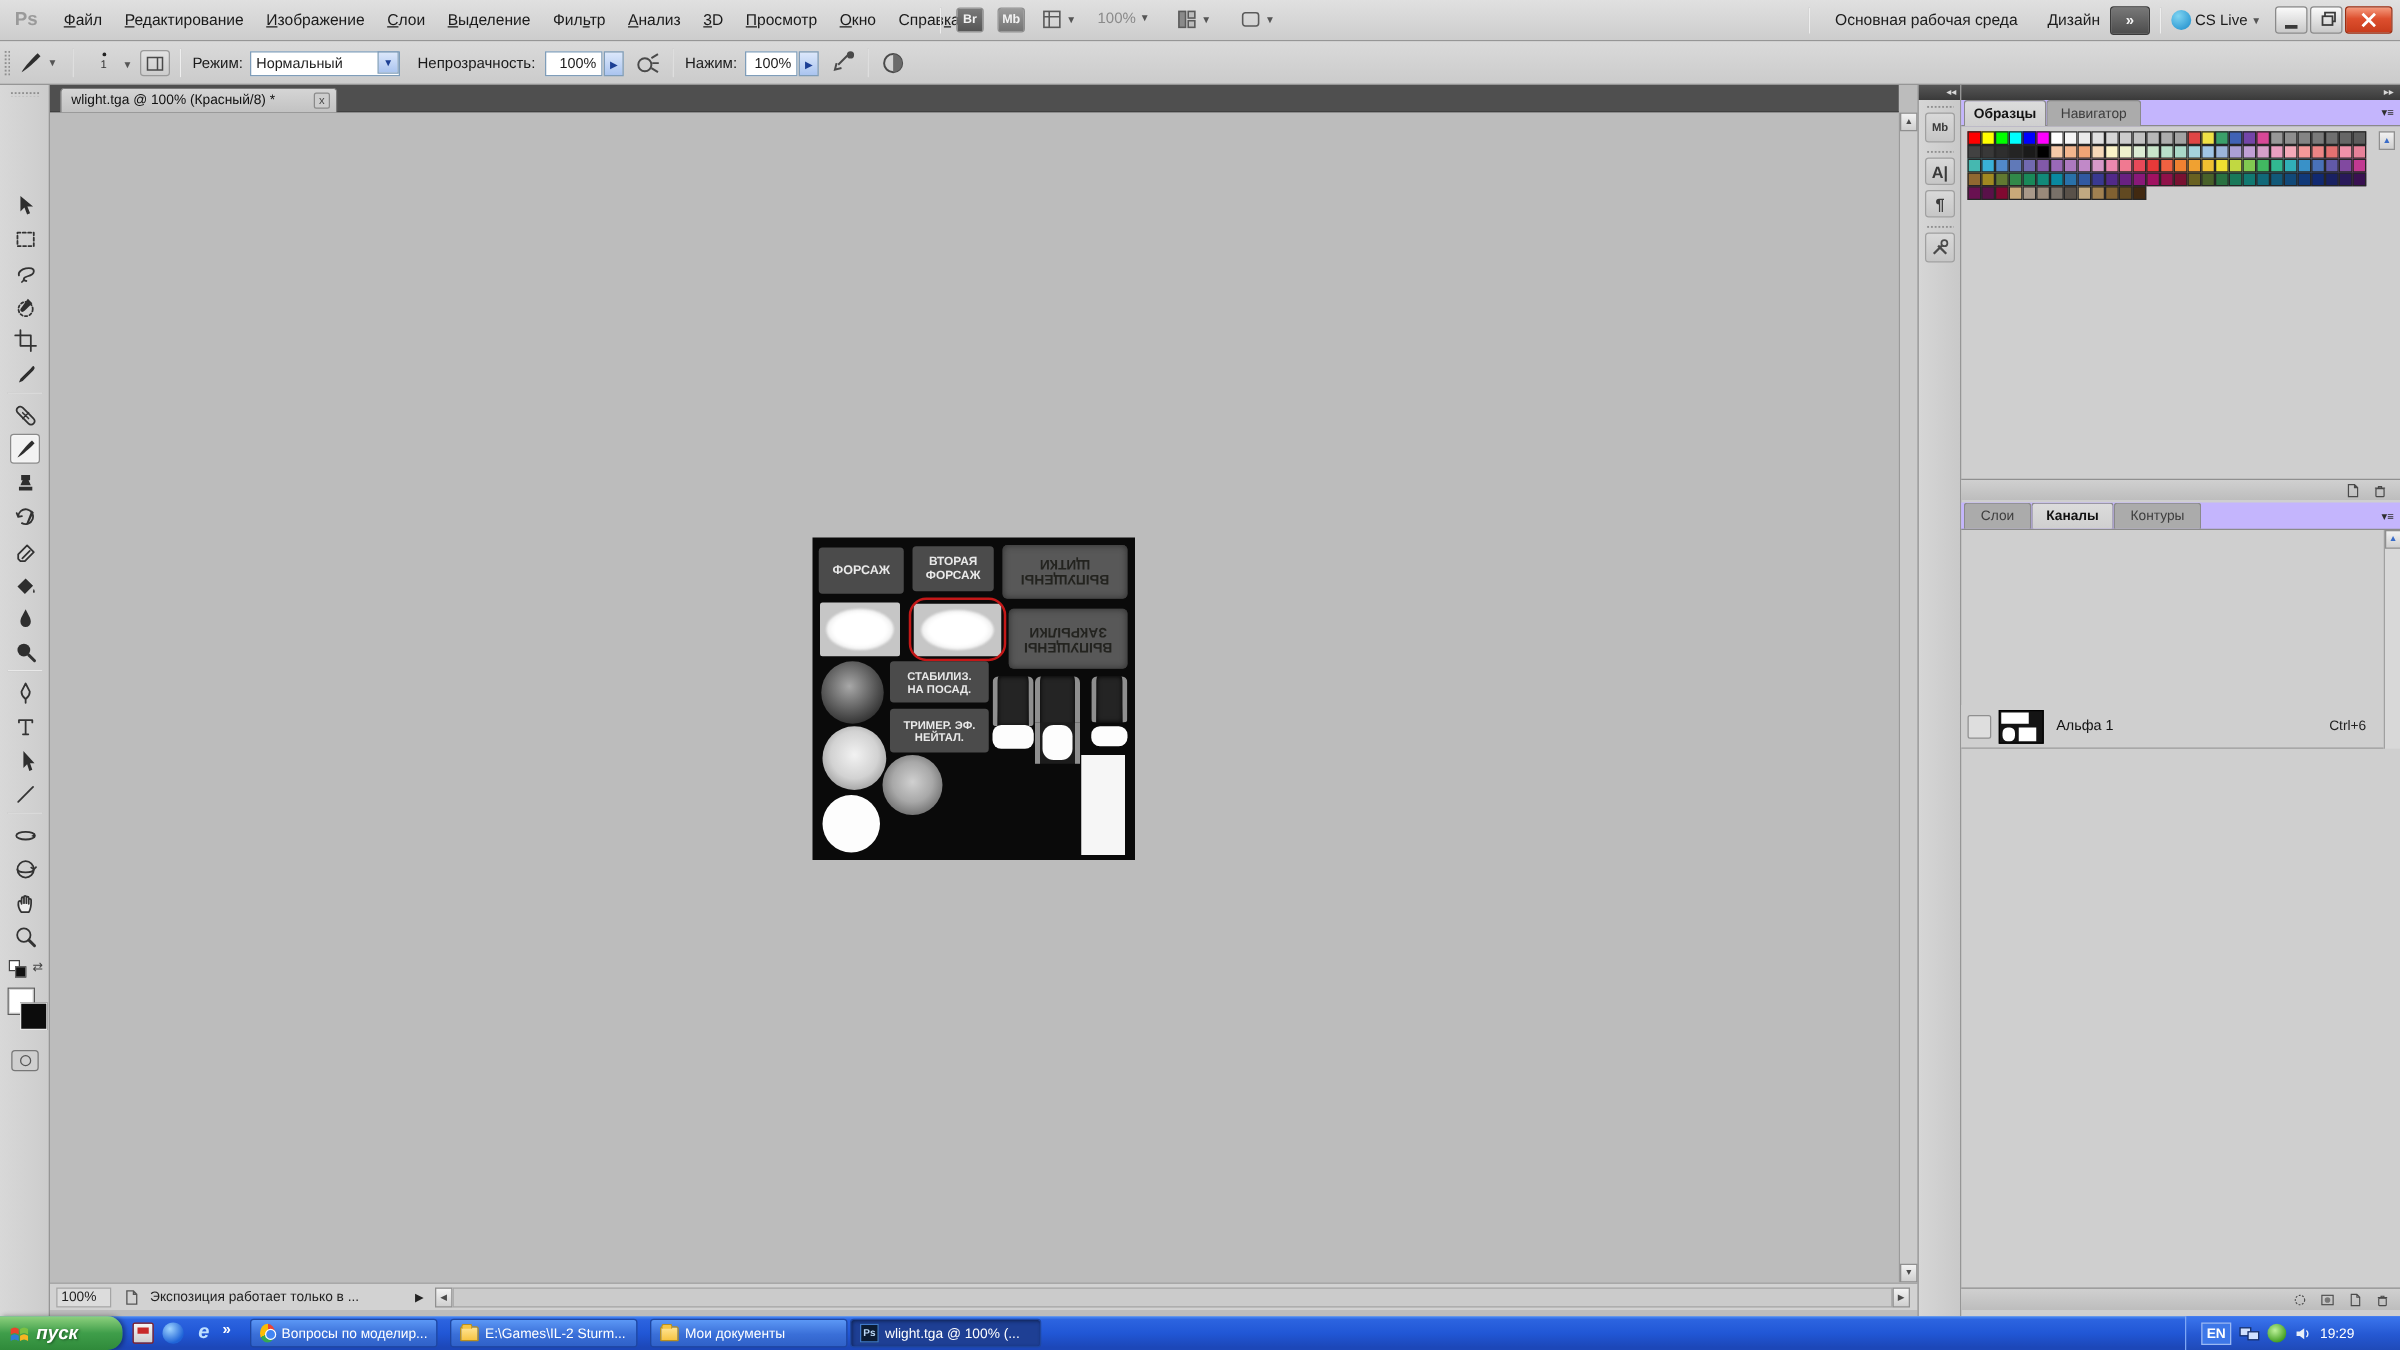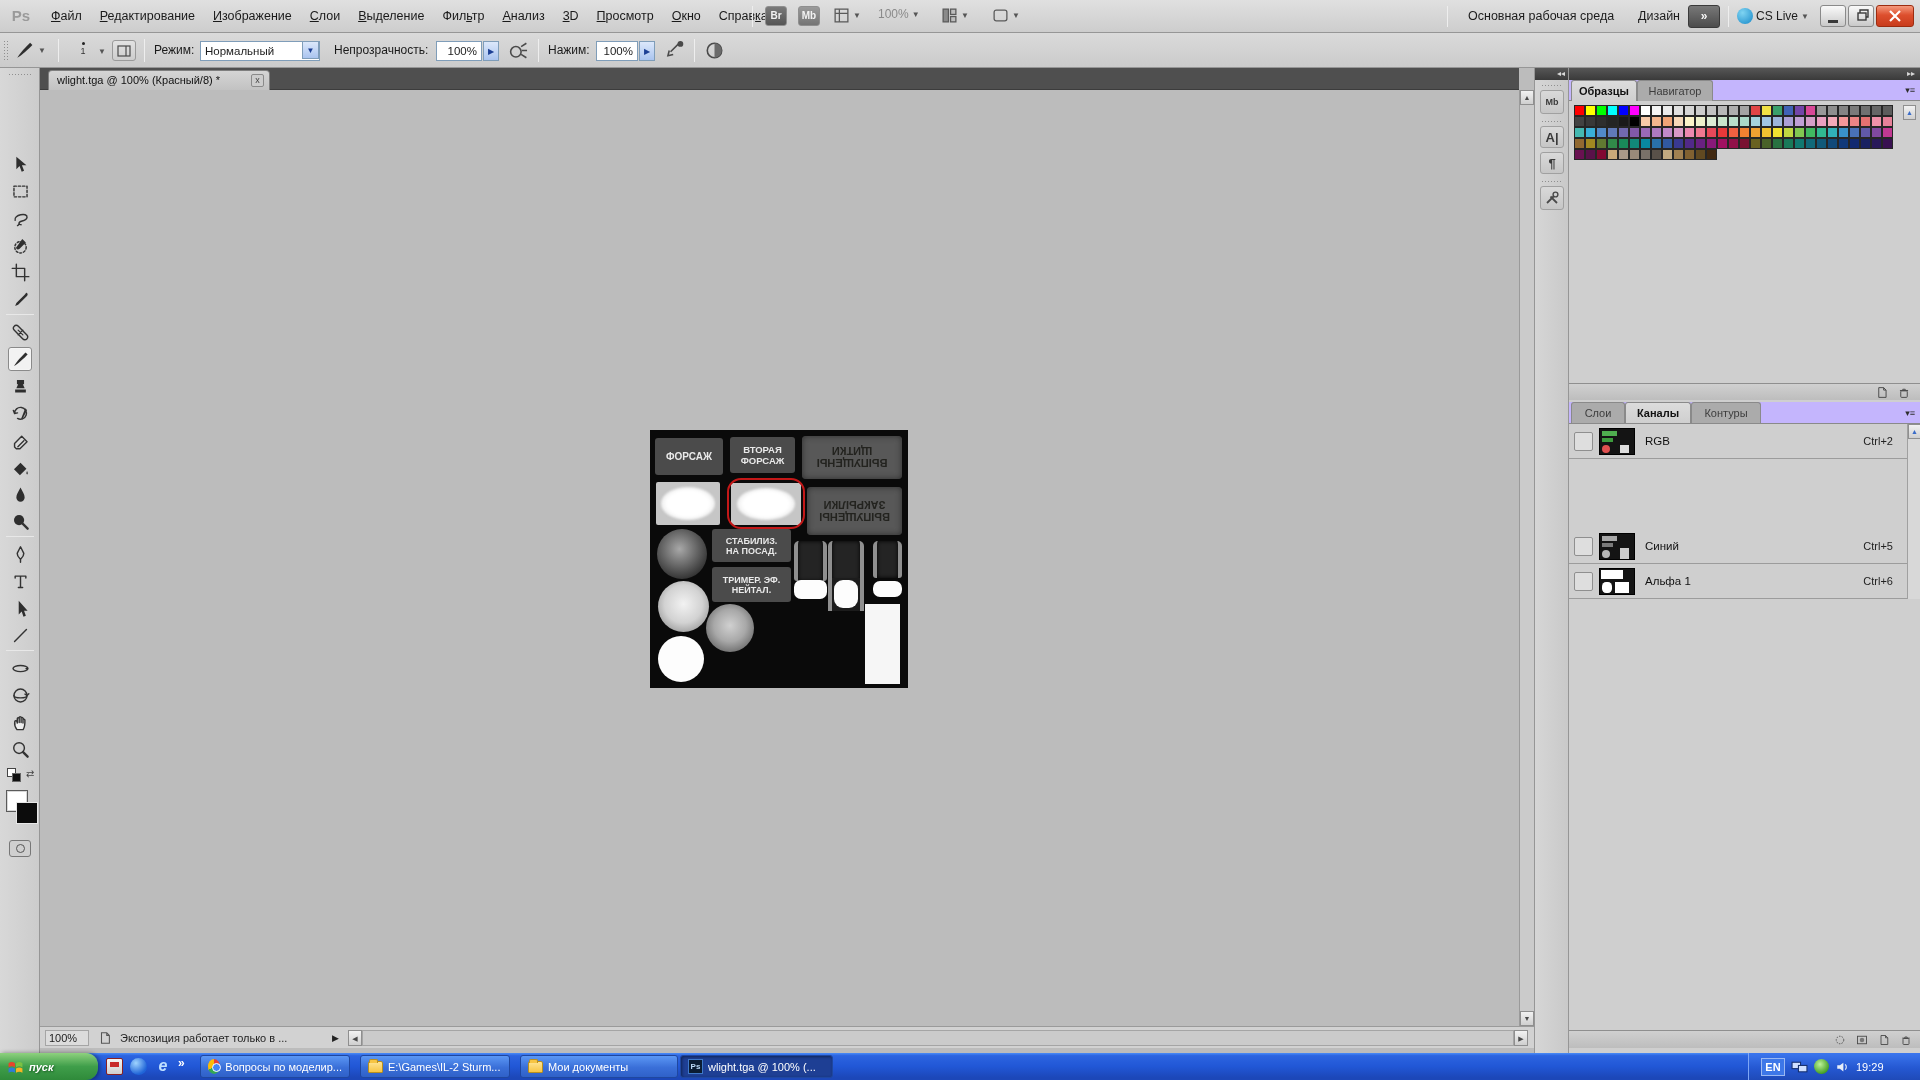--- a/index.html
+++ b/index.html
@@ -80,21 +80,21 @@
   .chrow.sel .chname { font-weight:bold; }
   .eyewell { position:absolute; left:5px; top:8px; width:19px; height:19px; background:#dedede; border:1px solid #8f8f8f; border-radius:2px; display:flex; align-items:center; justify-content:center; }
   .chthumb { position:absolute; left:30px; top:4px; width:36px; height:27px; background:#141414; border:1px solid #000; }
   .chthumb i { position:absolute; display:block; }
   .chname { position:absolute; left:76px; top:0; line-height:35px; font-size:11.5px; color:#111; }
   .chkey { position:absolute; right:14px; top:0; line-height:35px; font-size:11px; color:#222; }
 
   
   #taskbar { left:0; top:1053px; width:1920px; height:27px; background:linear-gradient(#4a8cf7,#2c64e0 10%,#2157d6 50%,#1c47b8 92%); }
   #startbtn { left:0; top:0; width:98px; height:27px; background:linear-gradient(#8ed17e,#3f9e4a 50%,#2f8a3a); border-radius:0 12px 12px 0; box-shadow:2px 0 4px rgba(0,0,0,.4); display:flex; align-items:center; gap:5px; padding-left:7px; }
-  #startbtn span { color:#fff; font-weight:bold; font-style:italic; font-size:11px; text-shadow:1px 1px 2px #1e5c26; }
+  #startbtn span { color:#fff; font-weight:bold; font-style:italic; font-size:15px; text-shadow:1px 1px 2px #1e5c26; }
   .taskwin { top:2px; height:23px; background:linear-gradient(#5b97f5,#3a6fd8 55%,#2f61c8); border:1px solid #1f47a0; border-radius:3px; color:#fff; font-size:11px; display:flex; align-items:center; gap:5px; padding:0 7px; white-space:nowrap; overflow:hidden; }
   .taskwin.active { background:#1e3f94; box-shadow:inset 1px 1px 3px #102456; }
   #tray { left:1748px; top:0; width:172px; height:27px; background:linear-gradient(#3b76ee,#2558d2 55%,#1f4ab8); border-left:1px solid #7ea6f5; display:flex; align-items:center; gap:6px; padding-left:12px; }
   #lang-en { width:24px; height:18px; background:#3d77e8; border:1px solid #9ab8f2; color:#fff; font-size:11px; font-weight:bold; text-align:center; line-height:16px; }
   #clock { color:#fff; font-size:11px; }
   .folder { width:15px; height:12px; background:linear-gradient(#ffe493,#f7c544); border:1px solid #b88f1e; border-radius:2px 2px 1px 1px; position:relative; }
   .folder:before { content:""; position:absolute; left:0; top:-3px; width:7px; height:3px; background:#f7c544; border:1px solid #b88f1e; border-bottom:none; border-radius:2px 2px 0 0; }
   .psicon { width:15px; height:15px; background:#0b1c33; border:1px solid #3f79c9; color:#bcd9f7; font-size:8px; font-weight:bold; text-align:center; line-height:14px; }
   .chromeicon { width:15px; height:15px; border-radius:50%; background:conic-gradient(#ea4335 0 33%,#34a853 33% 66%,#fbbc05 66% 100%); position:relative; }
   .chromeicon:before { content:""; position:absolute; left:4px; top:4px; width:7px; height:7px; border-radius:50%; background:#4285f4; border:1.5px solid #fff; }
@@ -594,42 +594,20 @@
       </svg>
   </div>
 
   <div class="abs tabrow" style="left:0;top:334px;width:352px;height:22px">
     <div class="ptab off" style="left:2px;width:54px">Слои</div>
     <div class="ptab on" style="left:56px;width:66px">Каналы</div>
     <div class="ptab off" style="left:122px;width:70px">Контуры</div>
     <div class="pmenu" style="top:6px">▾≡</div>
   </div>
 
-  <div class="abs chrow" style="top:356px">
-    <div class="eyewell"></div>
-    <div class="chthumb">
-      <i style="left:2px;top:2px;width:15px;height:5px;background:#4fae4f"></i>
-      <i style="left:2px;top:9px;width:11px;height:4px;background:#3d9b3d"></i>
-      <i style="left:2px;top:16px;width:8px;height:8px;border-radius:50%;background:#e05050"></i>
-      <i style="left:20px;top:16px;width:9px;height:8px;background:#ddd"></i>
-    </div>
-    <span class="chname">RGB</span>
-    <span class="chkey">Ctrl+2</span>
-  </div>
-  <div class="abs chrow" style="top:461px">
-    <div class="eyewell"></div>
-    <div class="chthumb">
-      <i style="left:2px;top:2px;width:15px;height:5px;background:#a8a8a8"></i>
-      <i style="left:2px;top:9px;width:11px;height:4px;background:#7a7a7a"></i>
-      <i style="left:2px;top:16px;width:8px;height:8px;border-radius:50%;background:#b8b8b8"></i>
-      <i style="left:20px;top:14px;width:9px;height:11px;background:#ccc"></i>
-    </div>
-    <span class="chname">Синий</span>
-    <span class="chkey">Ctrl+5</span>
-  </div>
   <div class="abs chrow" style="top:496px">
     <div class="eyewell"></div>
     <div class="chthumb">
       <i style="left:1px;top:1px;width:22px;height:9px;background:#fff"></i>
       <i style="left:2px;top:13px;width:10px;height:11px;border-radius:40%;background:#fff"></i>
       <i style="left:15px;top:13px;width:14px;height:11px;background:#fff"></i>
     </div>
     <span class="chname">Альфа 1</span>
     <span class="chkey">Ctrl+6</span>
   </div>

